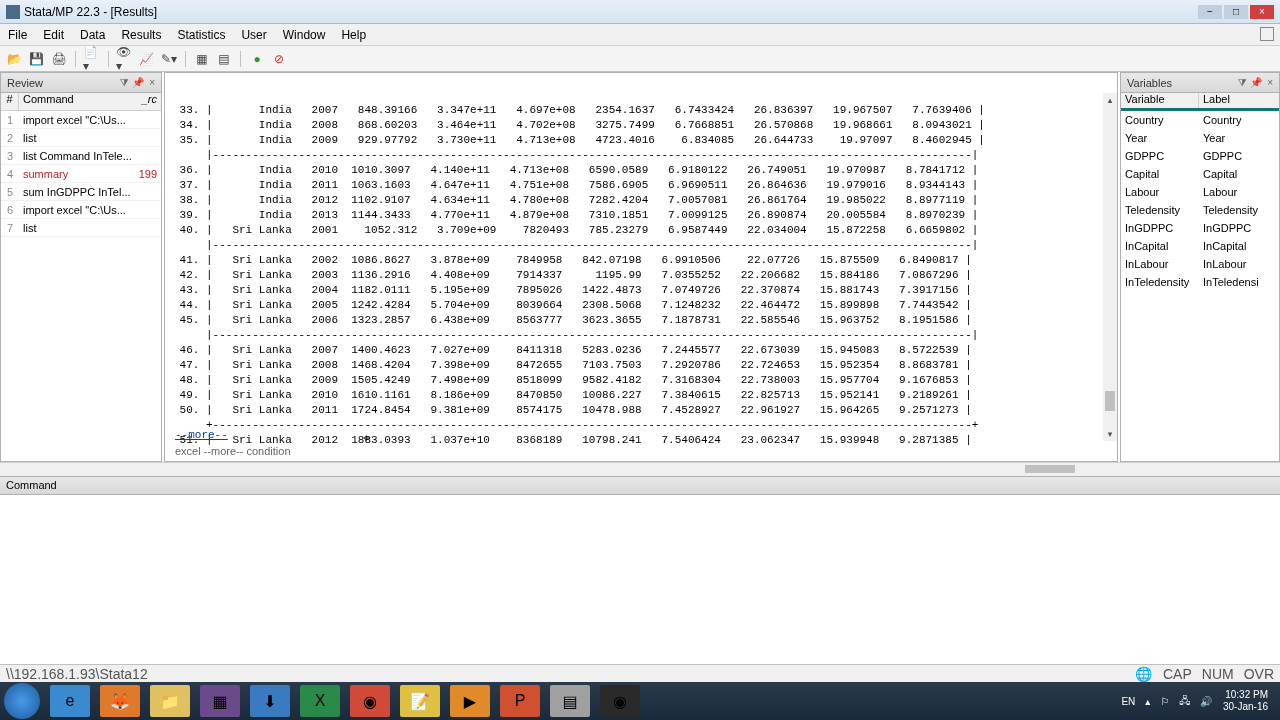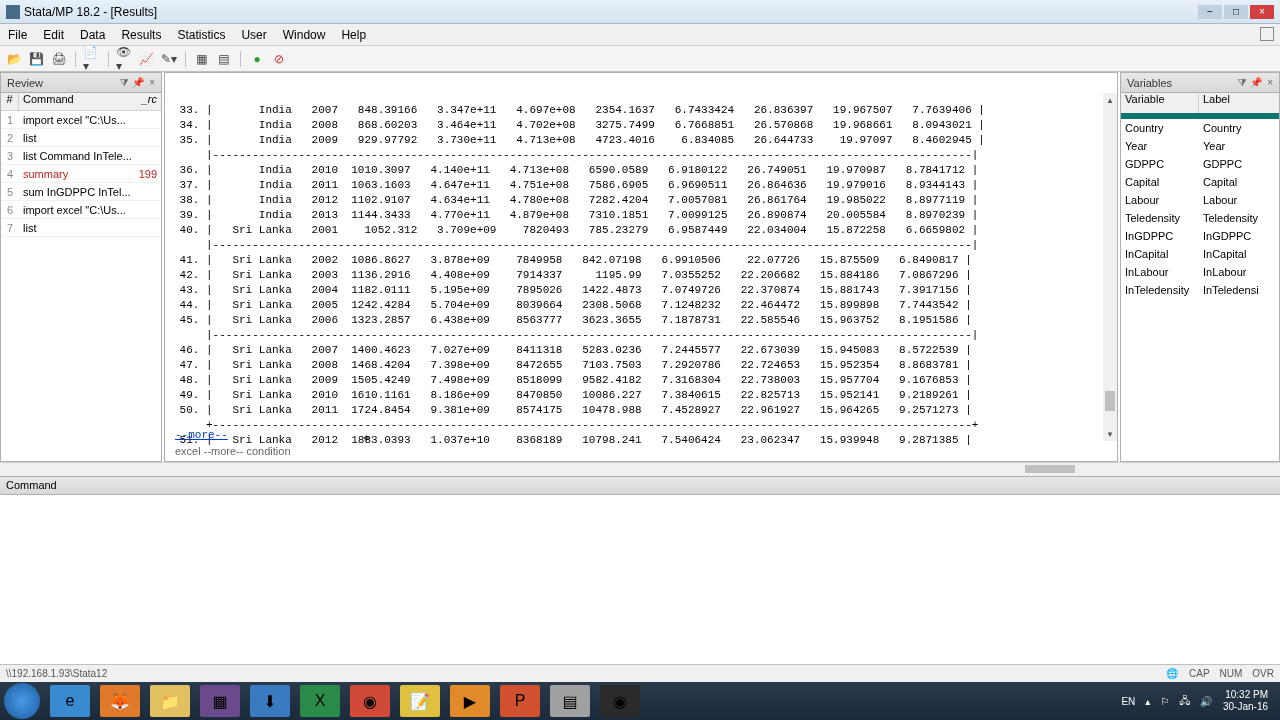--- a/index.html
+++ b/index.html
@@ -43,47 +43,47 @@
 .more-link { color: #0040c0; text-decoration: underline; cursor: pointer; font-family: "Courier New", monospace; font-size: 11px; position: absolute; bottom: 20px; left: 10px; }
 .more-status { position: absolute; bottom: 4px; left: 10px; font-size: 11px; color: #666; font-family: "Segoe UI", sans-serif; }
 .cursor-icon { position: absolute; bottom: 16px; left: 198px; font-size: 12px; }
 .results-sb-v { position: absolute; right: 0; top: 20px; bottom: 20px; width: 14px; background: #f0f0f0; }
 .results-sb-v .arrow { height: 14px; text-align: center; font-size: 9px; color: #555; line-height: 14px; cursor: pointer; }
 .results-sb-v .thumb { position: absolute; left: 2px; right: 2px; height: 20px; bottom: 30px; background: #c0c0c0; }
 .results-hscroll { position: absolute; bottom: 2px; right: 2px; left: 800px; height: 12px; background: #f0f0f0; }
 .results-hscroll .hthumb { width: 50px; height: 8px; background: #c0c0c0; margin: 2px auto; }
 
 .variables-panel { width: 160px; }
-.var-cols { display: flex; height: 26px; background: #f0f0f0; font-size: 11px; border-bottom: 6px solid #0f766e; }
+.var-cols { display: flex; height: 18px; background: #f0f0f0; font-size: 11px; border-bottom: 3px solid #0f766e; }
 .var-cols .v1 { width: 78px; padding-left: 4px; border-right: 1px solid #d0d0d0; }
 .var-cols .v2 { flex: 1; padding-left: 4px; }
 .var-row { display: flex; font-size: 11px; height: 18px; align-items: center; cursor: pointer; }
 .var-row .v1 { width: 78px; padding-left: 4px; overflow: hidden; }
 .var-row .v2 { flex: 1; padding-left: 4px; overflow: hidden; }
 
 .command-area { height: 200px; border-top: 1px solid #b0b0b0; display: flex; flex-direction: column; }
 .cmd-header { height: 18px; background: linear-gradient(to bottom, #e8e8e8, #d8d8d8); font-size: 11px; padding: 2px 6px; border-bottom: 1px solid #b0b0b0; }
 .cmd-input { flex: 1; background: #fff; }
 
-.statusbar { position: absolute; bottom: 38px; left: 0; right: 0; height: 18px; background: #f0f0f0; border-top: 1px solid #c0c0c0; font-size: 10px; display: flex; align-items: center; padding: 0 6px; color: #555; }
+.statusbar { position: absolute; bottom: 38px; left: 0; right: 0; height: 18px; background: #f0f0f0; border-top: 1px solid #c0c0c0; font-size: 14px; display: flex; align-items: center; padding: 0 6px; color: #555; }
 .statusbar .sbright { margin-left: auto; display: flex; gap: 10px; }
 
 .taskbar { position: absolute; bottom: 0; left: 0; right: 0; height: 38px; background: linear-gradient(to bottom, #2a3a4a, #1a2a3a); display: flex; align-items: center; padding: 0 4px; }
 .taskbar .start { width: 36px; height: 36px; border-radius: 50%; background: radial-gradient(circle, #4a9aea, #1a5a9a); cursor: pointer; }
 .taskbar .tbitem { width: 40px; height: 32px; margin-left: 10px; background: rgba(255,255,255,0.15); border-radius: 2px; cursor: pointer; display: flex; align-items: center; justify-content: center; font-size: 16px; }
 .taskbar .tray { margin-left: auto; display: flex; align-items: center; gap: 10px; color: #fff; font-size: 10px; padding-right: 8px; }
 .taskbar .tray .clock { text-align: right; line-height: 12px; }
 
 </style>
 </head>
 <body>
 
 <div class="titlebar">
   <div class="icon-app"></div>
-  <span>Stata/MP 18.2 - [Results]</span>
+  <span>Stata/MP 22.3 - [Results]</span>
   <div class="wincontrols">
     <span>−</span>
     <span>□</span>
     <span class="close">×</span>
   </div>
 </div>
 
 <div class="menubar">
   <span>File</span>
   <span>Edit</span>

